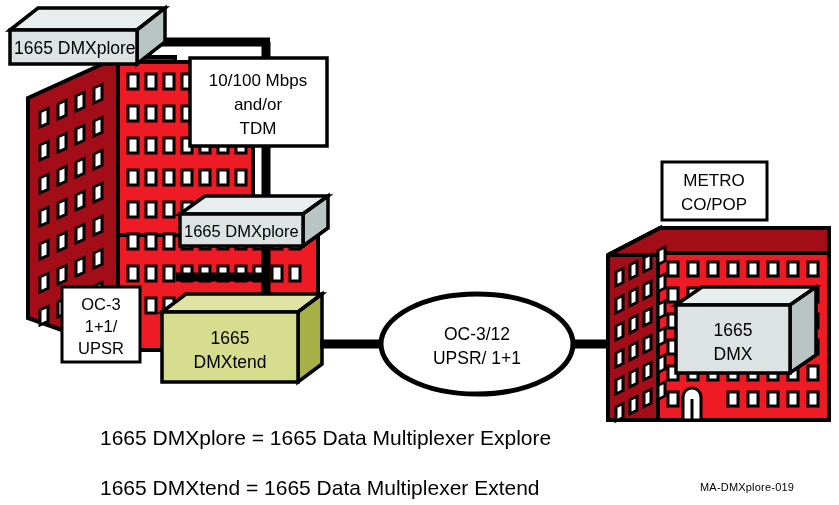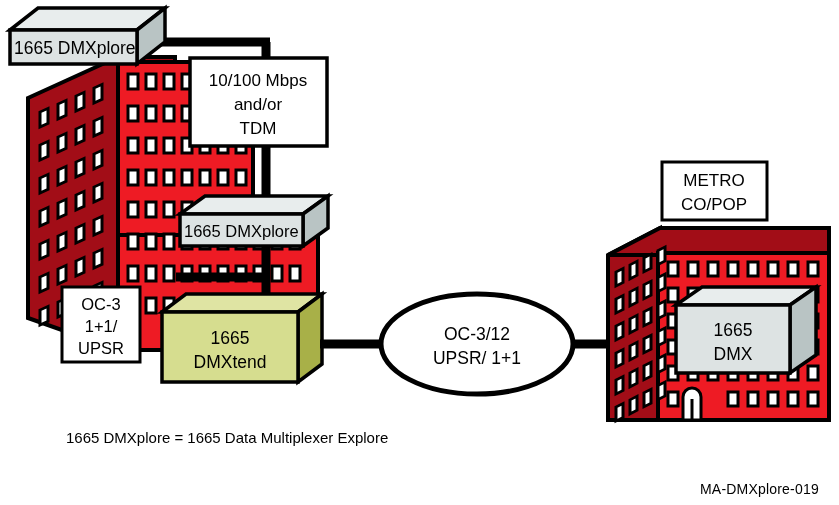--- a/index.html
+++ b/index.html
@@ -1,22 +1,22 @@
 <!DOCTYPE html>
 <html><head>
 <meta charset="utf-8">
 <style>
   html,body{margin:0;padding:0;background:#ffffff;}
   body{width:839px;height:505px;position:relative;overflow:hidden;
        font-family:"Liberation Sans","DejaVu Sans",sans-serif;color:#000;}
   #stage{position:absolute;left:0;top:0;width:671px;height:505px;}
   svg{position:absolute;left:0;top:0;}
   .lbl{font-family:"Liberation Sans","DejaVu Sans",sans-serif;fill:#000;}
-  .legend{position:absolute;font-size:15px;line-height:25px;white-space:pre;}
-  .docid{position:absolute;font-size:14px;letter-spacing:0.2px;white-space:pre;}
+  .legend{position:absolute;font-size:21px;line-height:25px;white-space:pre;margin-left:34px;}
+  .docid{position:absolute;font-size:11px;letter-spacing:0.2px;white-space:pre;}
 </style>
 </head>
 <body>
 
 <div id="stage">
 
   <svg width="839" height="505" viewBox="0 0 839 505">
 
     <defs>
 
@@ -335,16 +335,17 @@
       <polygon points="676,305 702,287 816,287 790,305" fill="#e8eded" stroke="#000" stroke-width="3.5"></polygon>
       <polygon points="790,305 816,287 816,355 790,373" fill="#b9c4c4" stroke="#000" stroke-width="3.5"></polygon>
       <rect x="676" y="305" width="114" height="68" fill="#dde3e3" stroke="#000" stroke-width="3.5"></rect>
       <text class="lbl" x="733" y="336" font-size="17.5" text-anchor="middle">1665</text>
       <text class="lbl" x="733" y="360" font-size="17.5" text-anchor="middle">DMX</text>
     </g>
 
   </svg>
 
   <div class="legend" style="left:66px;top:425px;">1665 DMXplore = 1665 Data Multiplexer Explore</div>
+  <div class="legend" style="left:66px;top:475px;">1665 DMXtend = 1665 Data Multiplexer Extend</div>
 
   <div class="docid" style="left:700px;top:481px;">MA-DMXplore-019</div>
 
 </div>
 
 </body></html>

